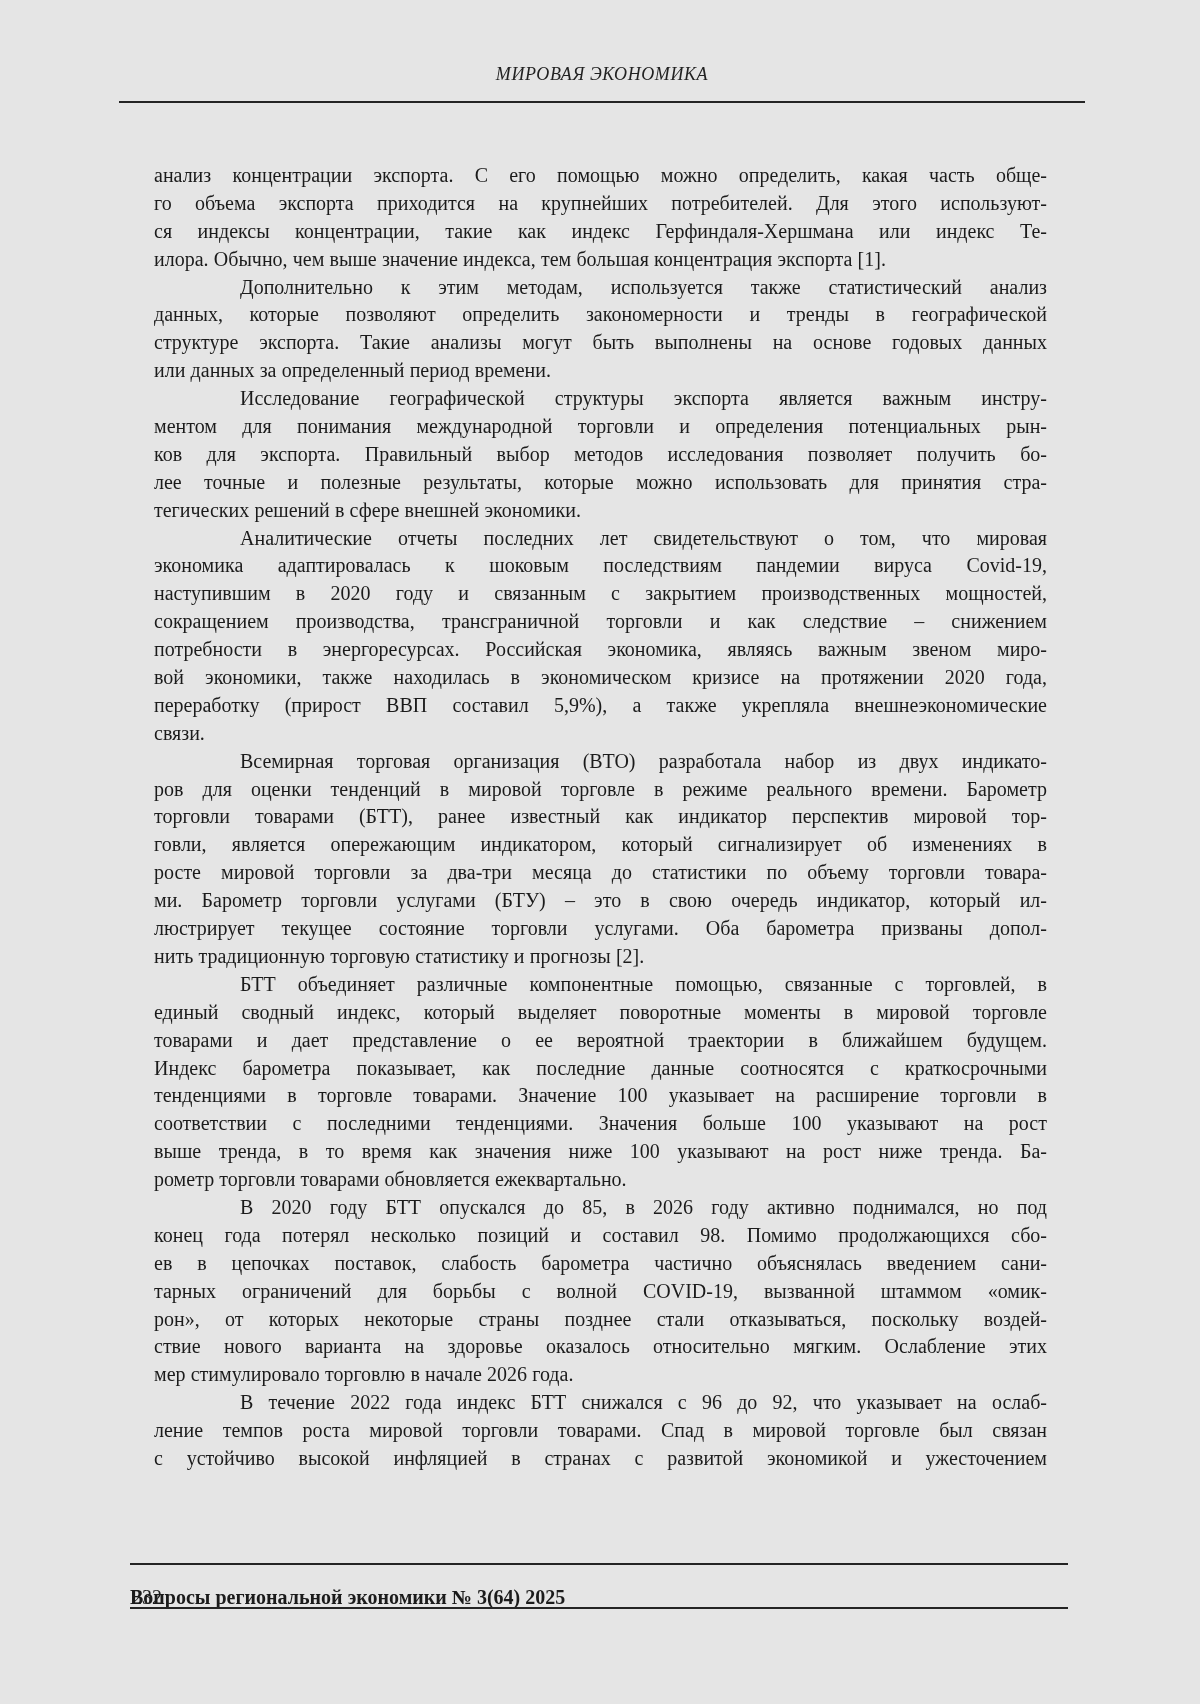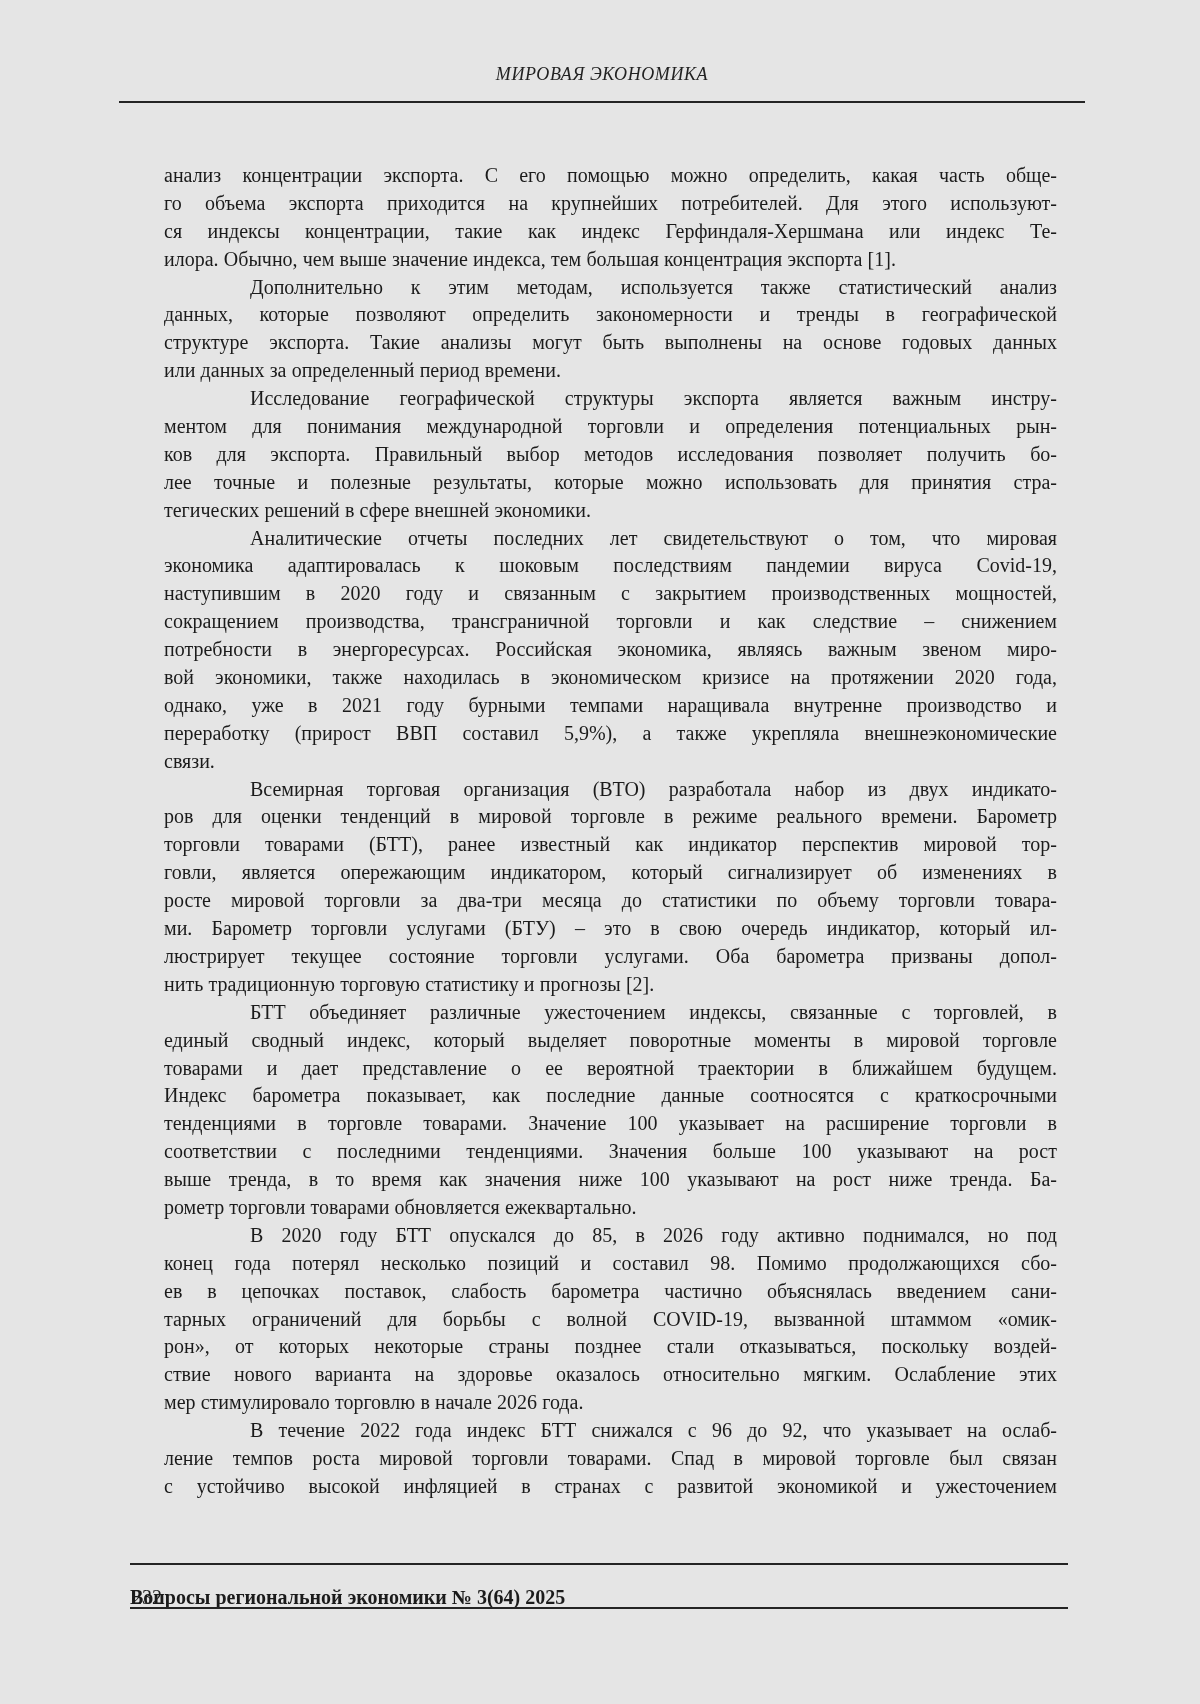--- a/index.html
+++ b/index.html
@@ -31,21 +31,21 @@
     position: absolute;
     top: 101px;
     left: 119px;
     width: 966px;
     height: 0;
     border-top: 2.4px solid #242424;
   }
   .body-text {
     position: absolute;
     top: 162px;
-    left: 164px;
+    left: 154px;
     width: 893px;
     font-size: 20px;
   }
   .paragraph { margin: 0; padding: 0; }
   .line {
     height: 27.9px;
     line-height: 27.9px;
     text-align: justify;
     text-align-last: justify;
     overflow: hidden;
@@ -124,36 +124,35 @@
         <div class="line">лее точные и полезные результаты, которые можно использовать для принятия стра-</div>
         <div class="line endline">тегических решений в сфере внешней экономики.</div>
       </div>
       <div class="paragraph">
         <div class="line indent">Аналитические отчеты последних лет свидетельствуют о том, что мировая</div>
         <div class="line">экономика адаптировалась к шоковым последствиям пандемии вируса Covid-19,</div>
         <div class="line">наступившим в 2020 году и связанным с закрытием производственных мощностей,</div>
         <div class="line">сокращением производства, трансграничной торговли и как следствие – снижением</div>
         <div class="line">потребности в энергоресурсах. Российская экономика, являясь важным звеном миро-</div>
         <div class="line">вой экономики, также находилась в экономическом кризисе на протяжении 2020 года,</div>
-        <div class="line">однако, уже в 2021 году бурными темпами наращивала внутренне производство и</div>
         <div class="line">переработку (прирост ВВП составил 5,9%), а также укрепляла внешнеэкономические</div>
         <div class="line endline">связи.</div>
       </div>
       <div class="paragraph">
         <div class="line indent">Всемирная торговая организация (ВТО) разработала набор из двух индикато-</div>
         <div class="line">ров для оценки тенденций в мировой торговле в режиме реального времени. Барометр</div>
         <div class="line">торговли товарами (БТТ), ранее известный как индикатор перспектив мировой тор-</div>
         <div class="line">говли, является опережающим индикатором, который сигнализирует об изменениях в</div>
         <div class="line">росте мировой торговли за два-три месяца до статистики по объему торговли товара-</div>
         <div class="line">ми. Барометр торговли услугами (БТУ) – это в свою очередь индикатор, который ил-</div>
         <div class="line">люстрирует текущее состояние торговли услугами. Оба барометра призваны допол-</div>
         <div class="line endline">нить традиционную торговую статистику и прогнозы [2].</div>
       </div>
       <div class="paragraph">
-        <div class="line indent">БТТ объединяет различные ужесточением индексы, связанные с торговлей, в</div>
+        <div class="line indent">БТТ объединяет различные компонентные помощью, связанные с торговлей, в</div>
         <div class="line">единый сводный индекс, который выделяет поворотные моменты в мировой торговле</div>
         <div class="line">товарами и дает представление о ее вероятной траектории в ближайшем будущем.</div>
         <div class="line">Индекс барометра показывает, как последние данные соотносятся с краткосрочными</div>
         <div class="line">тенденциями в торговле товарами. Значение 100 указывает на расширение торговли в</div>
         <div class="line">соответствии с последними тенденциями. Значения больше 100 указывают на рост</div>
         <div class="line">выше тренда, в то время как значения ниже 100 указывают на рост ниже тренда. Ба-</div>
         <div class="line endline">рометр торговли товарами обновляется ежеквартально.</div>
       </div>
       <div class="paragraph">
         <div class="line indent">В 2020 году БТТ опускался до 85, в 2026 году активно поднимался, но под</div>

